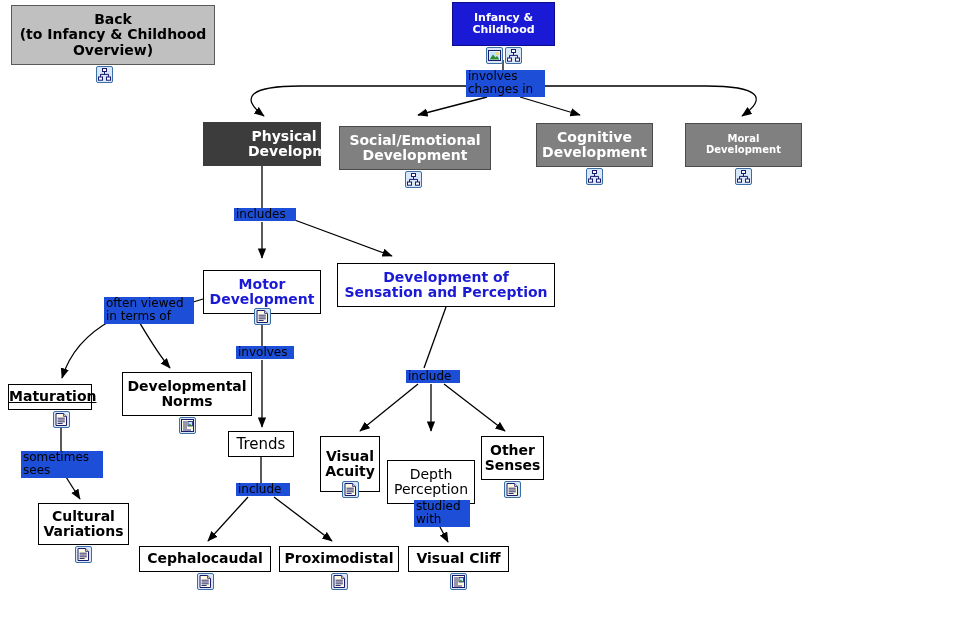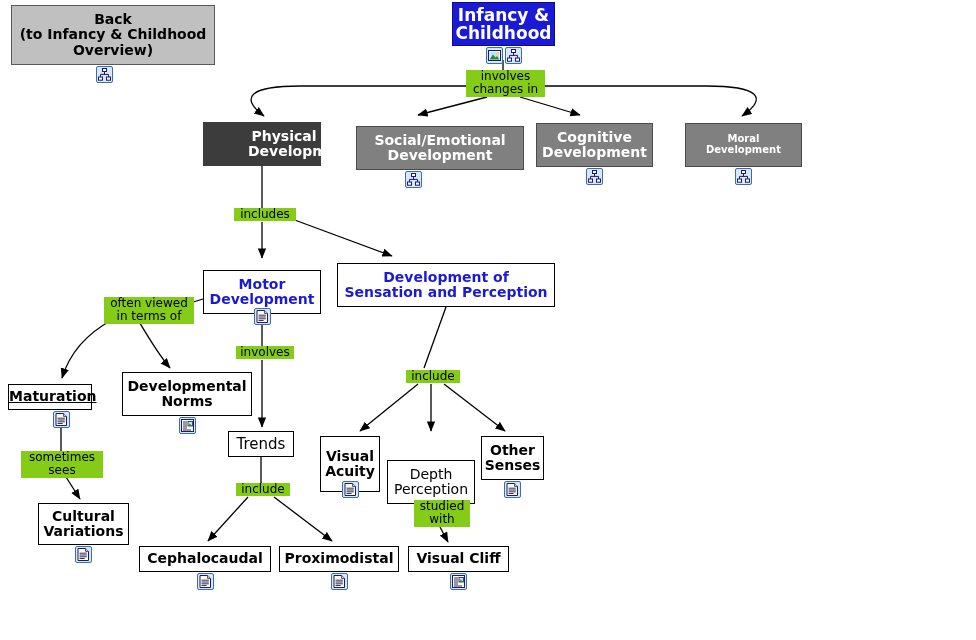--- a/index.html
+++ b/index.html
@@ -90,22 +90,21 @@
     border: 1px solid #000000;
     color: #000000;
     font-weight: normal;
   }
 
   
   .edge-label {
     position: absolute;
     font-size: 12px;
     color: #000000;
-    background: #84cc16;
-    text-align: center;
+    background: #1d4ed8;
     line-height: 1.12;
     white-space: pre-line;
     padding: 0 2px;
   }
 
   
   .icon-row {
     position: absolute;
     display: flex;
     gap: 2px;
@@ -179,25 +178,25 @@
       <line x1="431" y1="480" x2="440" y2="500"></line>
 
       <line x1="440" y1="527" x2="448" y2="542" marker-end="url(#ah)"></line>
     </g>
   </svg>
 
   <div id="nodes-layer">
       <div class="node n-gray-light" style="left: 2px; top: 5px; width: 204px; height: 60px; font-size: 14px; margin-left: 9px;"><span class="lbl">Back
 (to Infancy &amp; Childhood
 Overview)</span></div>
-      <div class="node n-blue" style="left: 452px; top: 2px; width: 103px; height: 44px; font-size: 17px;"><span class="lbl">Infancy &amp;
+      <div class="node n-blue" style="left: 452px; top: 2px; width: 103px; height: 44px; font-size: 11px;"><span class="lbl">Infancy &amp;
 Childhood</span></div>
       <div class="node n-dark" style="left: 203px; top: 122px; width: 118px; height: 44px; font-size: 14px; padding-left: 44px;"><span class="lbl">Physical
 Development</span></div>
-      <div class="node n-gray" style="left: 356px; top: 126px; width: 168px; height: 44px; font-size: 14px; justify-content: center;"><span class="lbl">Social/Emotional
+      <div class="node n-gray" style="left: 339px; top: 126px; width: 152px; height: 44px; font-size: 14px; justify-content: center;"><span class="lbl">Social/Emotional
 Development</span></div>
       <div class="node n-gray" style="left: 536px; top: 123px; width: 117px; height: 44px; font-size: 14px;"><span class="lbl">Cognitive
 Development</span></div>
       <div class="node n-gray" style="left: 685px; top: 123px; width: 117px; height: 44px; font-size: 10px;"><span class="lbl">Moral
 Development</span></div>
       <div class="node n-white-blue" style="left: 203px; top: 270px; width: 118px; height: 44px; font-size: 14px;"><span class="lbl">Motor
 Development</span></div>
       <div class="node n-white-blue" style="left: 337px; top: 263px; width: 218px; height: 44px; font-size: 14px;"><span class="lbl">Development of
 Sensation and Perception</span></div>
       <div class="node n-white-bold" style="left: 8px; top: 384px; width: 84px; height: 26px; font-size: 14px; text-decoration: underline;"><span class="lbl">Maturation</span></div>

